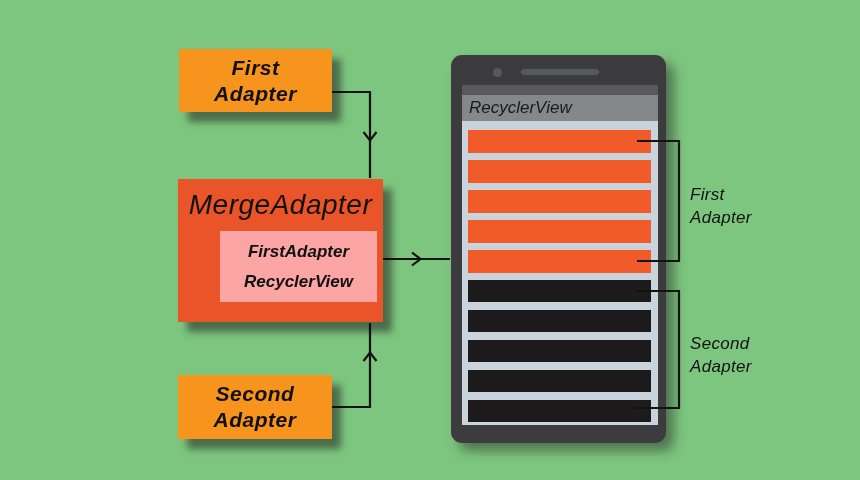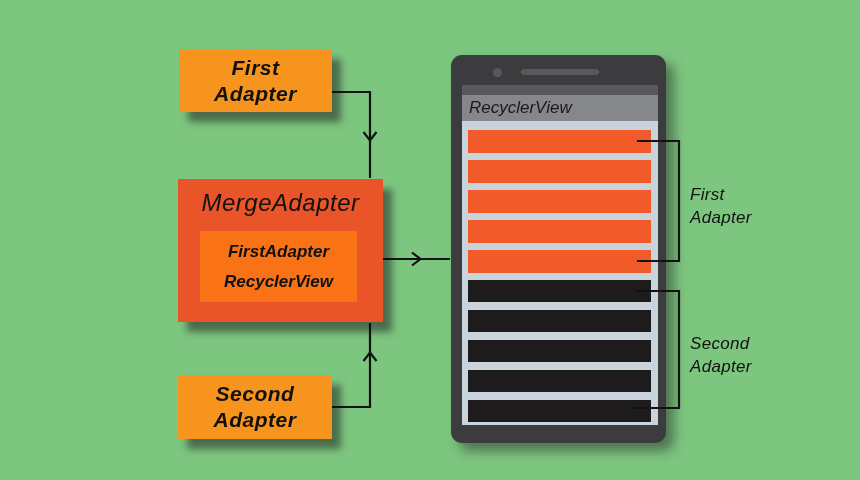--- a/index.html
+++ b/index.html
@@ -31,21 +31,21 @@
   .second-box { left: 178px; top: 375px; width: 154px; height: 64px; }
 
   .merge-box {
     position: absolute;
     left: 178px; top: 179px; width: 205px; height: 143px;
     box-shadow: 9px 10px 7px rgba(35,35,35,0.55);
   }
   .merge-title {
     margin-top: 10px;
     text-align: center;
-    font-size: 24px;
+    font-size: 28px;
     letter-spacing: 0.5px;
   }
   .merge-inner {
     position: absolute;
     left: 22px; top: 52px; width: 157px; height: 71px;
     display: flex;
     flex-direction: column;
     justify-content: space-evenly;
     text-align: center;
   }
@@ -121,21 +121,21 @@
 
   <div class="box first-box" style="background: rgb(247, 148, 30);">
     <div class="box-label">
       <span>First</span><br>
       <span>Adapter</span>
     </div>
   </div>
 
   <div class="merge-box" style="background: rgb(233, 84, 40);">
     <div class="merge-title">MergeAdapter</div>
-    <div class="merge-inner" style="background: #f97316;">
+    <div class="merge-inner" style="background: #fca5a5; margin-left: 20px;">
       <div class="inner-item">FirstAdapter</div>
       <div class="inner-item">RecyclerView</div>
     </div>
   </div>
 
   <div class="box second-box" style="background: rgb(247, 148, 30);">
     <div class="box-label">
       <span>Second</span><br>
       <span>Adapter</span>
     </div>

